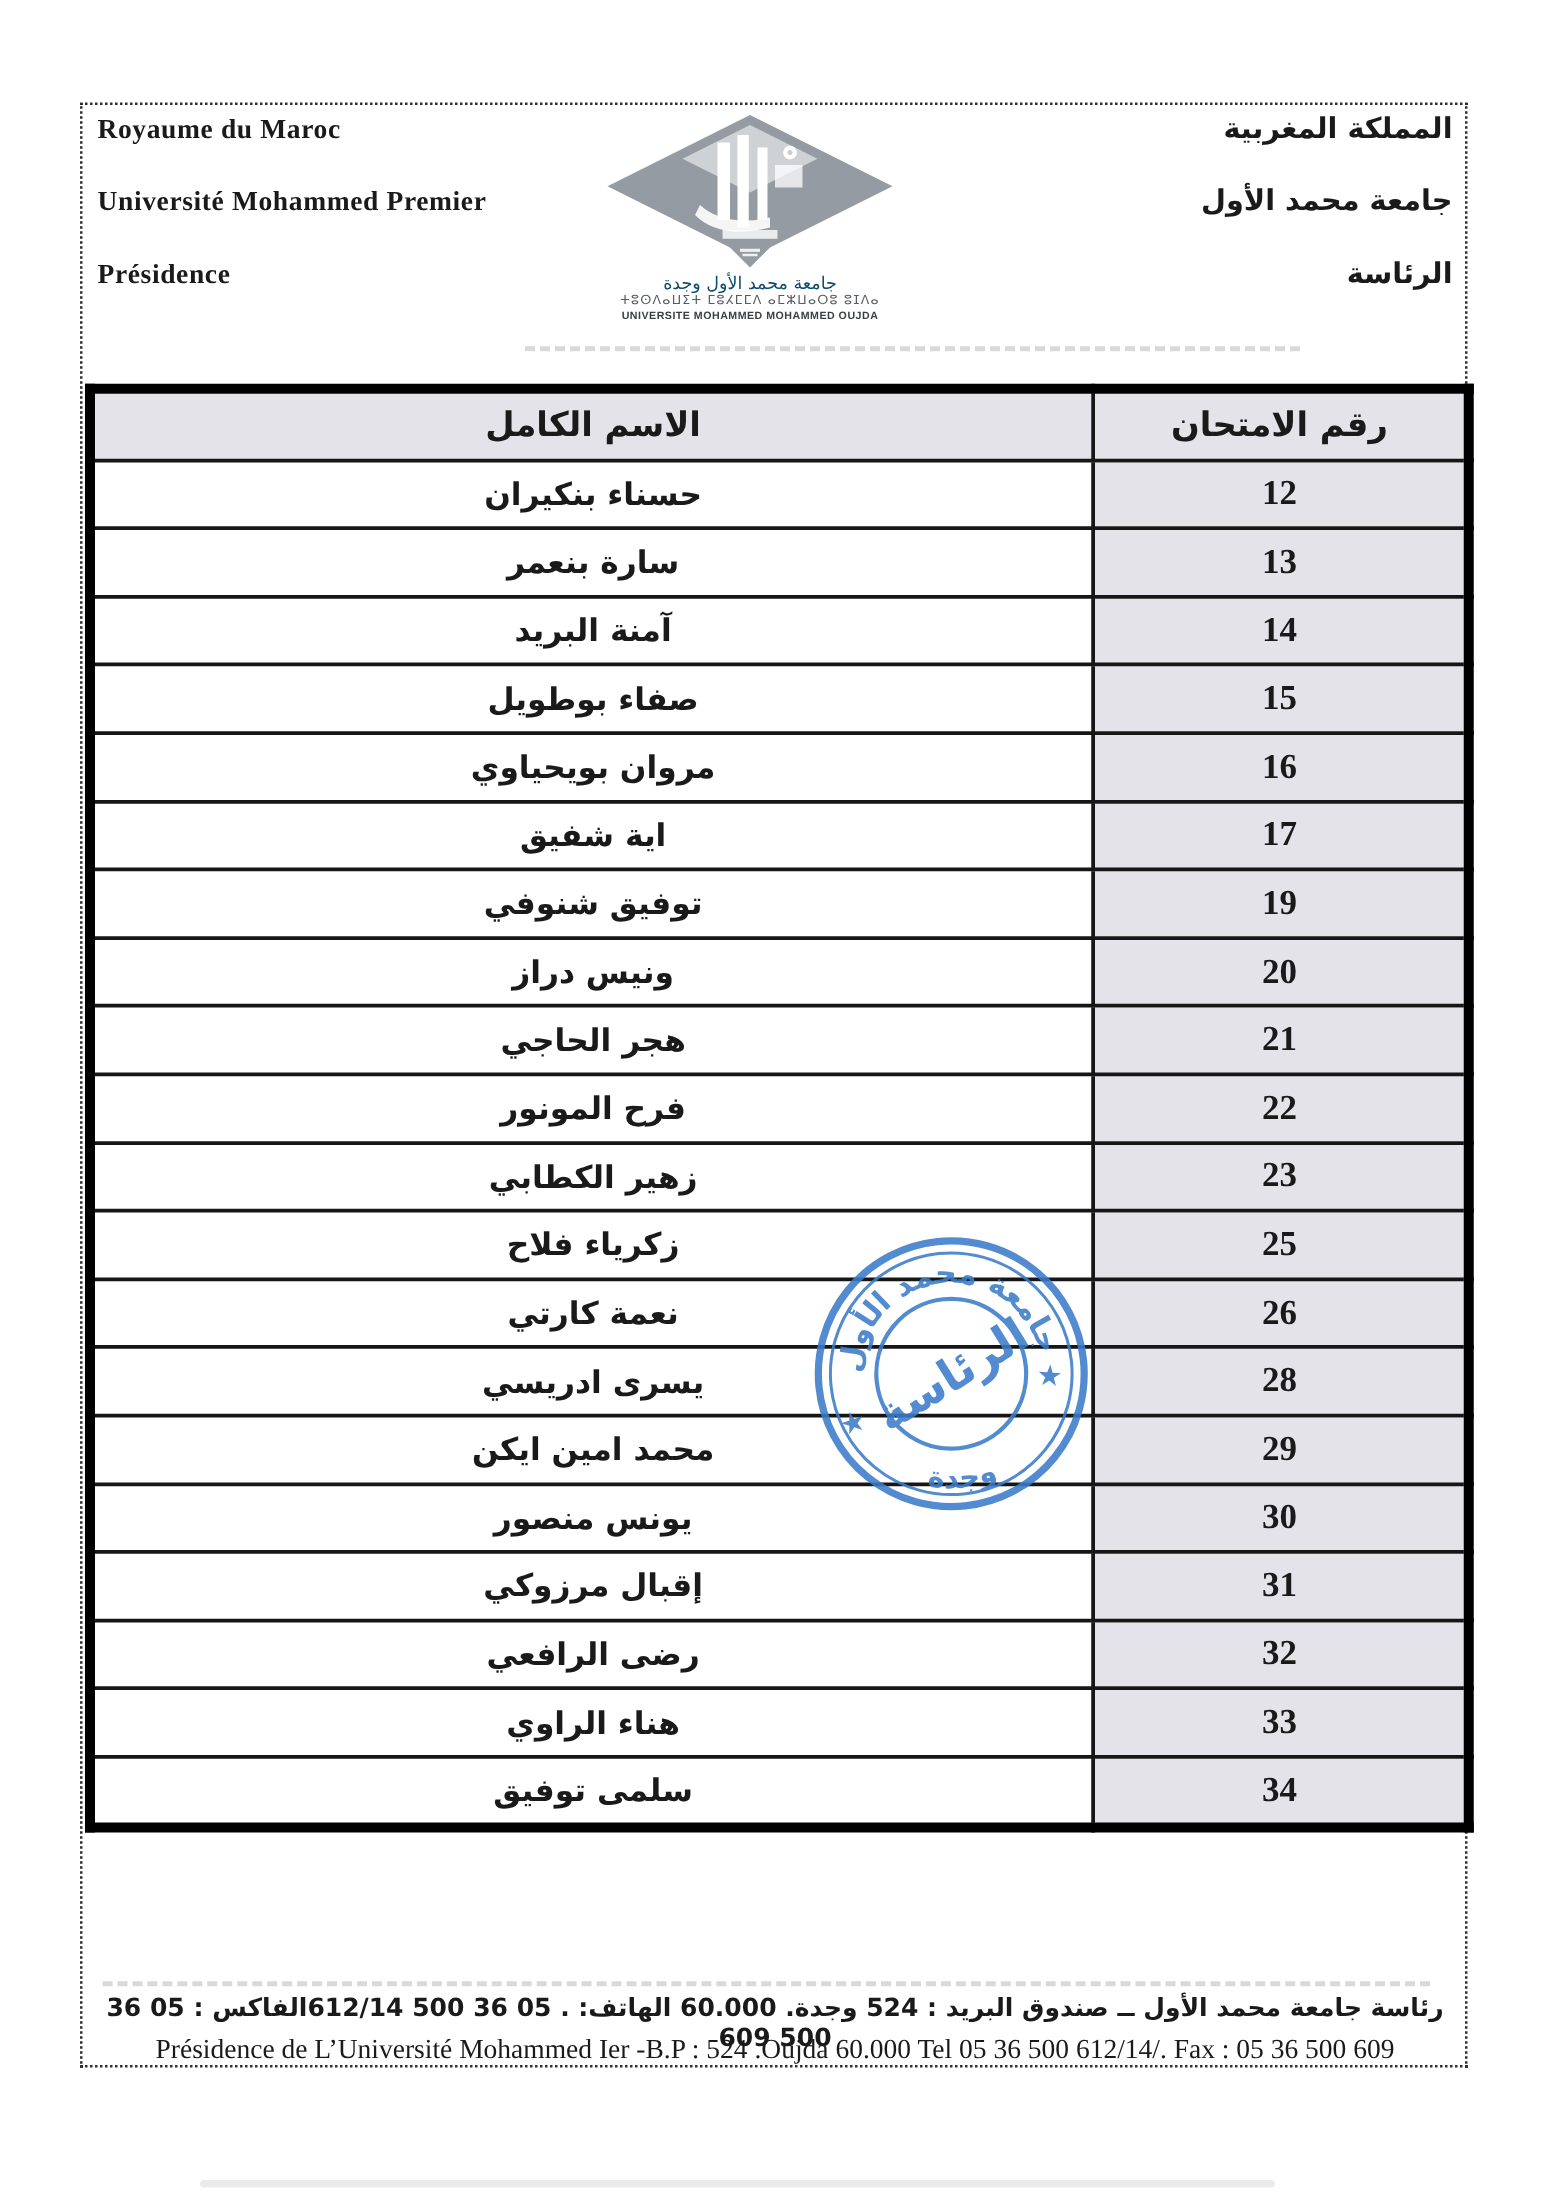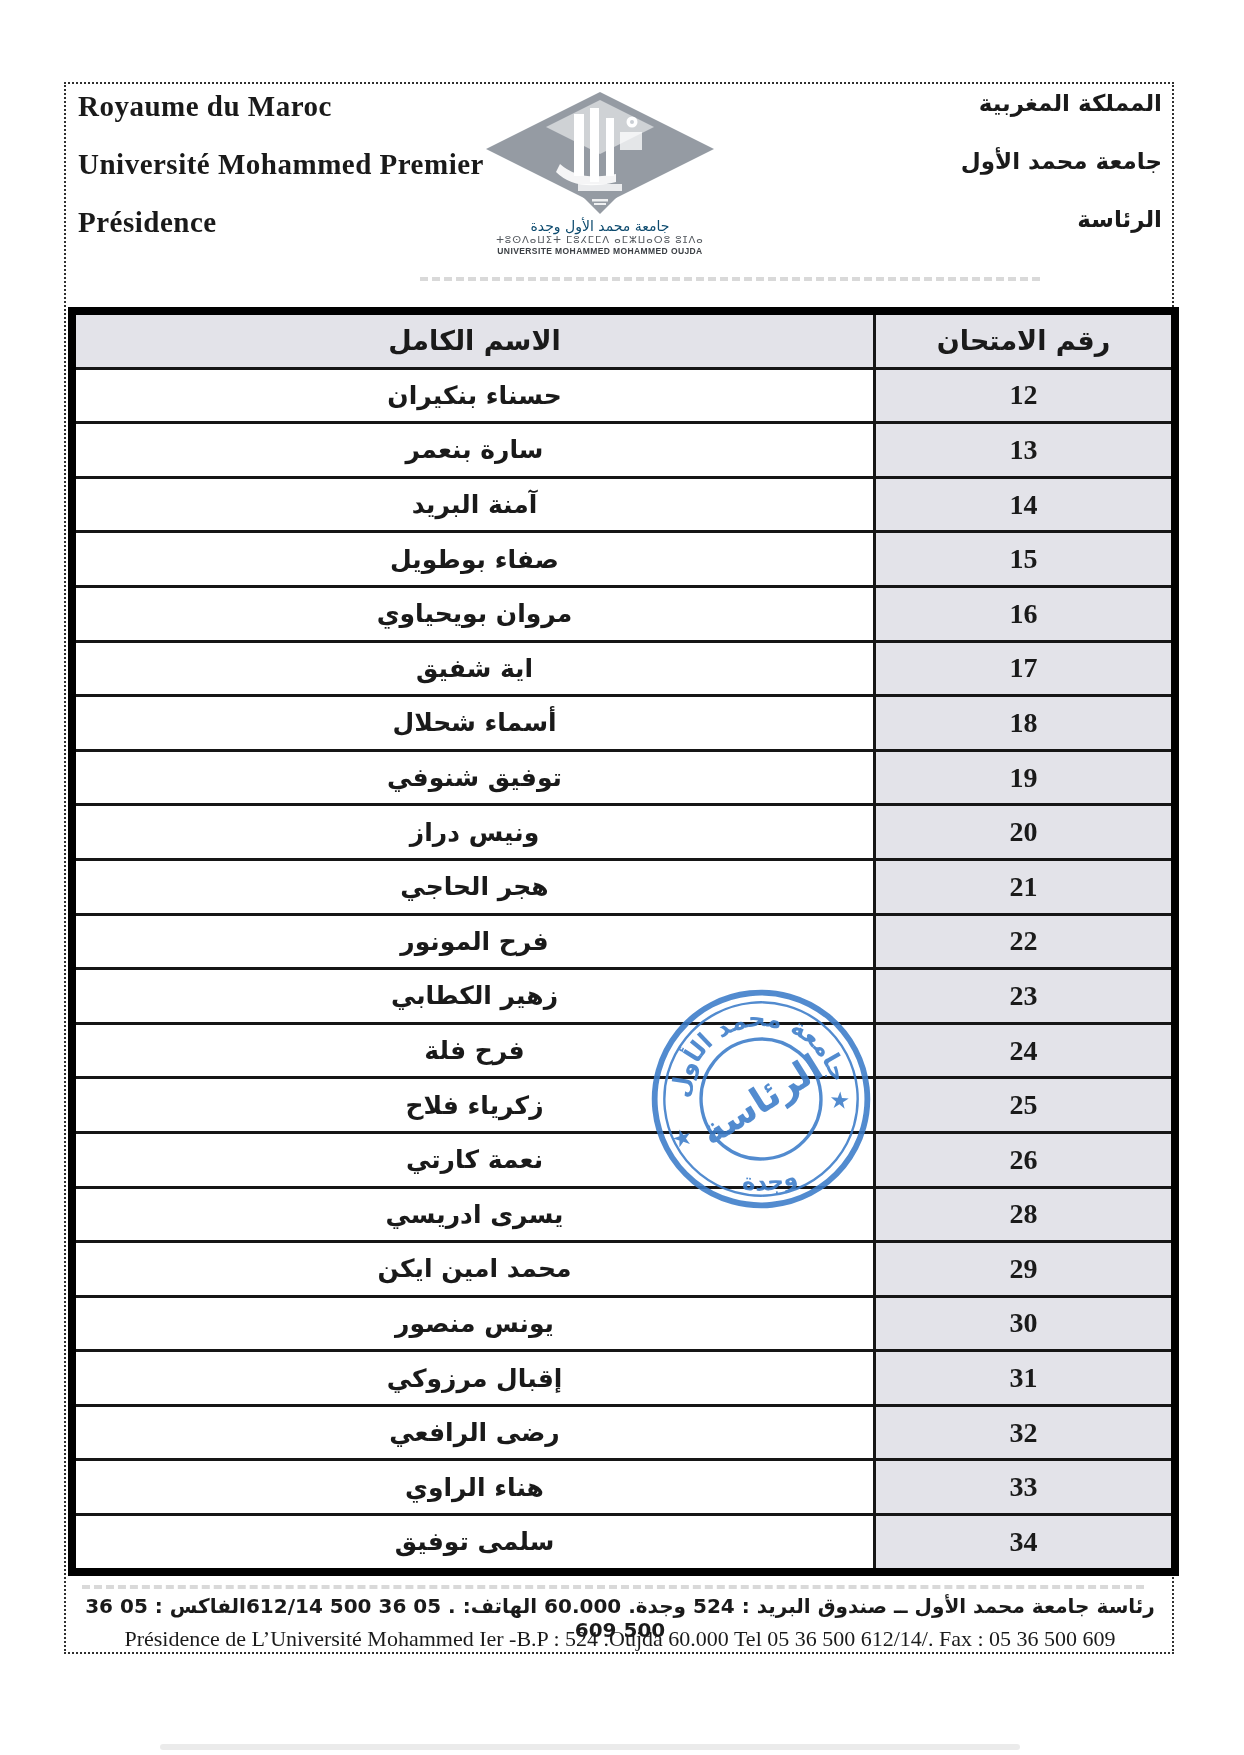--- a/index.html
+++ b/index.html
@@ -11,21 +11,21 @@
   .arabic{font-family:"DejaVu Sans", sans-serif;}
   .latin-serif{font-family:"Liberation Serif", serif;}
 
   
   .frame{
     left:64px;top:82px;width:1106px;height:1568px;
     border:2px dotted #2f2f2f;
   }
 
   
-  .hdr-left{left:78px;font-weight:bold;font-size:29px;letter-spacing:.5px;}
+  .hdr-left{left:78px;font-weight:bold;font-size:22px;letter-spacing:.5px;}
   .hdr-right{right:82px;font-weight:bold;font-size:23px;text-align:right;direction:rtl;}
   .h-line1{top:90px;}
   .h-line2{top:148px;}
   .h-line3{top:206px;}
 
   
   .logo-wrap{left:478px;top:92px;width:244px;text-align:center;}
   .logo-caption-ar{font-size:14px;color:#0c4a6e;line-height:15px;margin-top:1px;direction:rtl;}
   .logo-caption-tif{font-size:10px;color:#565b61;line-height:12px;letter-spacing:1px;}
   .logo-caption-lat{font-size:8.5px;font-weight:bold;color:#3c4045;line-height:11px;
@@ -134,46 +134,38 @@
       </tr>
       <tr>
         <td class="cell-name arabic" dir="rtl">مروان بويحياوي</td>
         <td class="cell-num">16</td>
       </tr>
       <tr>
         <td class="cell-name arabic" dir="rtl">اية شفيق</td>
         <td class="cell-num">17</td>
       </tr>
       <tr>
-        <td class="cell-name arabic" dir="rtl">أسماء شحلال</td>
-        <td class="cell-num">18</td>
-      </tr>
-      <tr>
         <td class="cell-name arabic" dir="rtl">توفيق شنوفي</td>
         <td class="cell-num">19</td>
       </tr>
       <tr>
         <td class="cell-name arabic" dir="rtl">ونيس دراز</td>
         <td class="cell-num">20</td>
       </tr>
       <tr>
         <td class="cell-name arabic" dir="rtl">هجر الحاجي</td>
         <td class="cell-num">21</td>
       </tr>
       <tr>
         <td class="cell-name arabic" dir="rtl">فرح المونور</td>
         <td class="cell-num">22</td>
       </tr>
       <tr>
         <td class="cell-name arabic" dir="rtl">زهير الكطابي</td>
         <td class="cell-num">23</td>
-      </tr>
-      <tr>
-        <td class="cell-name arabic" dir="rtl">فرح فلة</td>
-        <td class="cell-num">24</td>
       </tr>
       <tr>
         <td class="cell-name arabic" dir="rtl">زكرياء فلاح</td>
         <td class="cell-num">25</td>
       </tr>
       <tr>
         <td class="cell-name arabic" dir="rtl">نعمة كارتي</td>
         <td class="cell-num">26</td>
       </tr>
       <tr>

